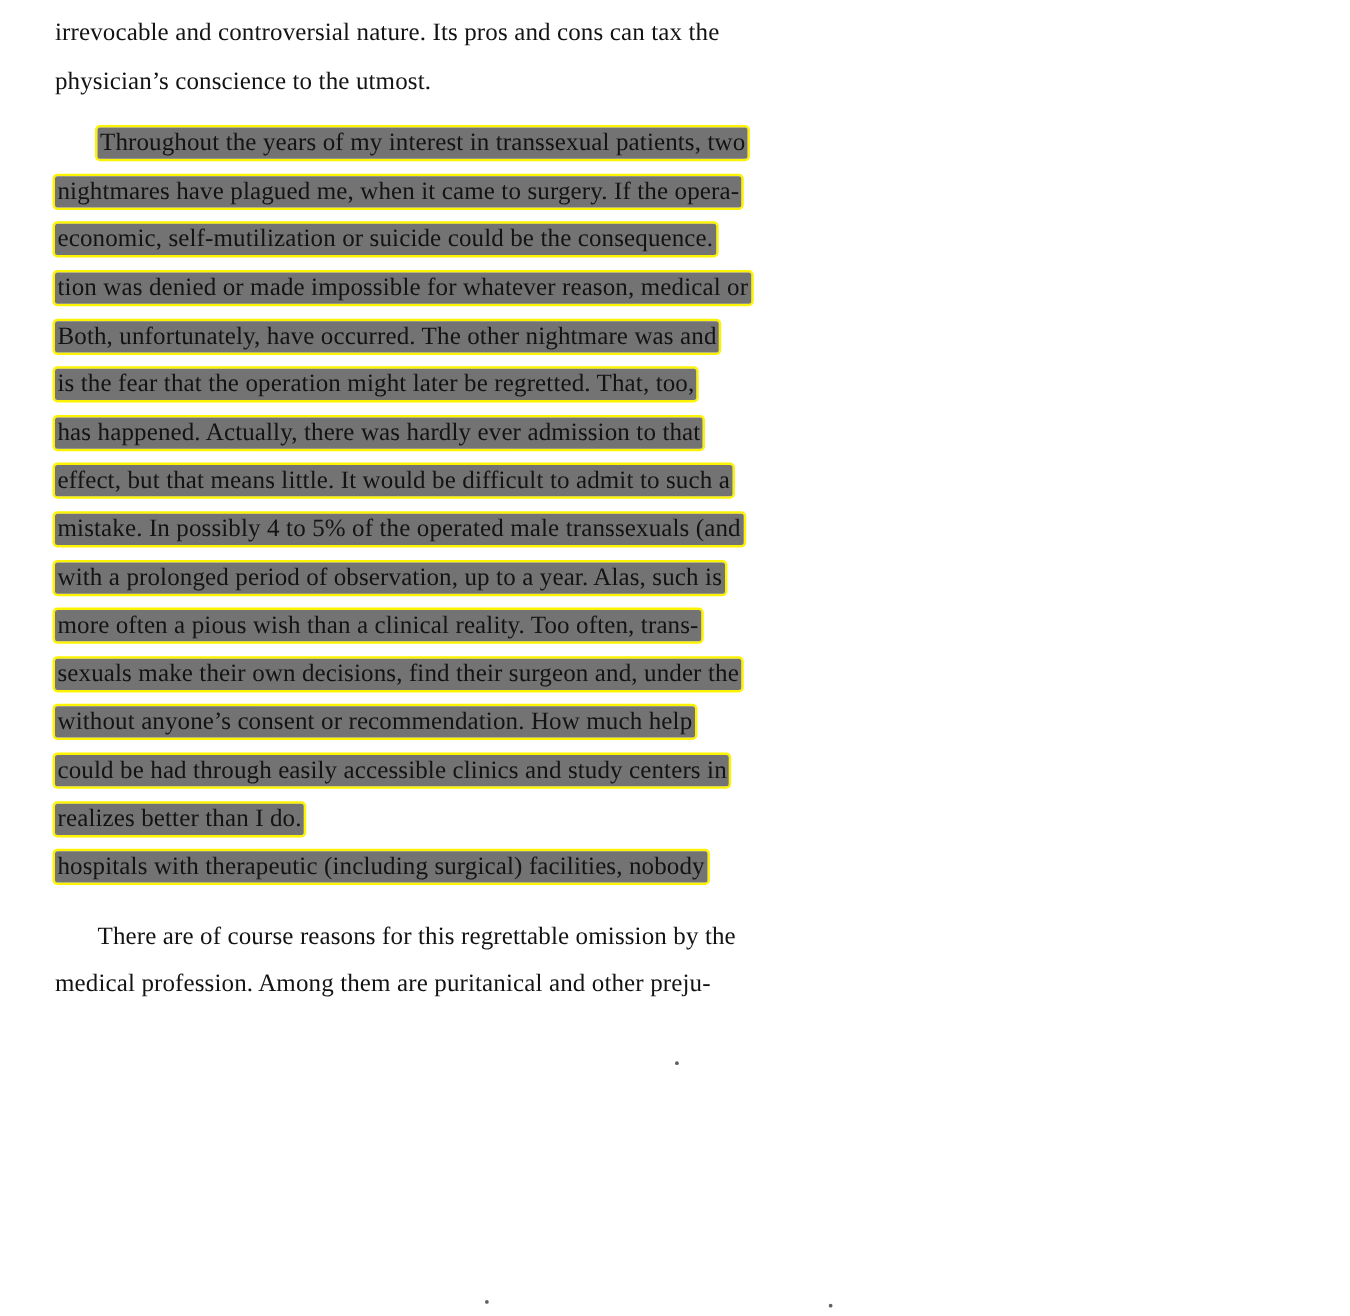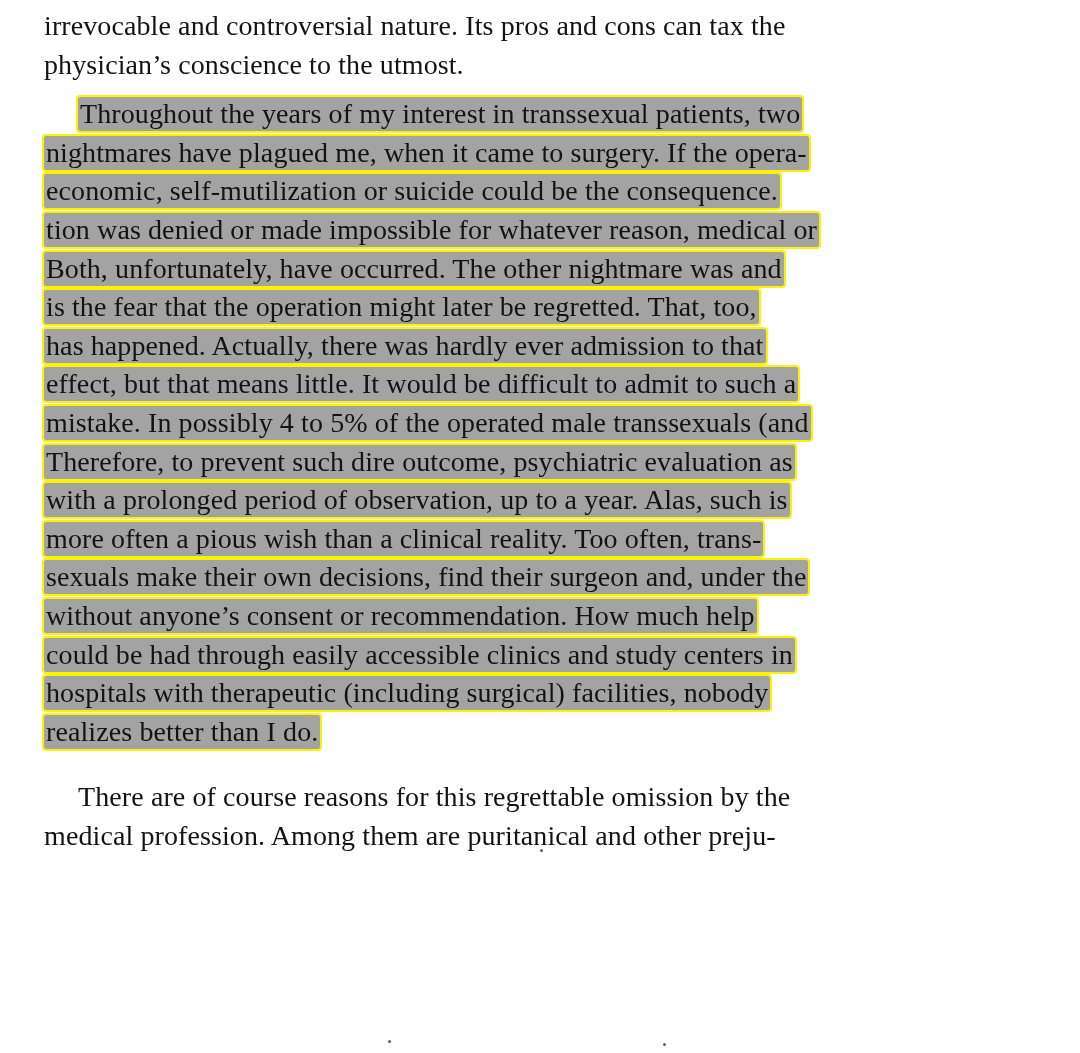--- a/index.html
+++ b/index.html
@@ -15,21 +15,21 @@
     color: #131313;
   }
   .page {
     position: relative;
     width: 1080px;
     height: 1053px;
     box-sizing: border-box;
     padding: 0 52px 0 44px;
   }
   .para {
-    font-size: 28px;
+    font-size: 20px;
     line-height: 38.6px;
     text-align: justify;
     text-justify: inter-word;
     letter-spacing: 0.1px;
     margin: 0;
   }
   
   .para-top {
     padding-top: 7px;
   }
@@ -39,31 +39,31 @@
   }
   
   .para-hl {
     margin-top: 11px;
   }
   .para-hl .line {
     display: block;
     white-space: nowrap;
   }
   .hl {
-    background: #a3a3a3;
+    background: #737373;
     box-shadow: 0 0 0 2px #fdf300;
     padding: 1px 2px 2px 2px;
     border-radius: 2px;
   }
   .indent {
     display: inline-block;
     width: 34px;
   }
   .para-bottom {
-    margin-top: 27px;
+    margin-top: 17px;
   }
   .para-bottom .line {
     display: block;
     white-space: nowrap;
   }
   
   .line.j {
     text-align: justify;
   }
   .line.j::after {
@@ -93,28 +93,27 @@
   <div class="para para-hl">
     <span class="line j"><span class="indent"></span><span class="hl">Throughout the years of my interest in transsexual patients, two</span></span>
     <span class="line j"><span class="hl">nightmares have plagued me, when it came to surgery. If the opera-</span></span>
     <span class="line j"><span class="hl">economic, self-mutilization or suicide could be the consequence.</span></span>
     <span class="line j"><span class="hl">tion was denied or made impossible for whatever reason, medical or</span></span>
     <span class="line j"><span class="hl">Both, unfortunately, have occurred. The other nightmare was and</span></span>
     <span class="line j"><span class="hl">is the fear that the operation might later be regretted. That, too,</span></span>
     <span class="line j"><span class="hl">has happened. Actually, there was hardly ever admission to that</span></span>
     <span class="line j"><span class="hl">effect, but that means little. It would be difficult to admit to such a</span></span>
     <span class="line j"><span class="hl">mistake. In possibly 4 to 5% of the operated male transsexuals (and</span></span>
-    <span class="line j"><span class="hl">Therefore, to prevent such dire outcome, psychiatric evaluation as</span></span>
     <span class="line j"><span class="hl">with a prolonged period of observation, up to a year. Alas, such is</span></span>
     <span class="line j"><span class="hl">more often a pious wish than a clinical reality. Too often, trans-</span></span>
     <span class="line j"><span class="hl">sexuals make their own decisions, find their surgeon and, under the</span></span>
     <span class="line j"><span class="hl">without anyone’s consent or recommendation. How much help</span></span>
     <span class="line j"><span class="hl">could be had through easily accessible clinics and study centers in</span></span>
+    <span class="line"><span class="hl">realizes better than I do.</span></span>
     <span class="line j"><span class="hl">hospitals with therapeutic (including surgical) facilities, nobody</span></span>
-    <span class="line"><span class="hl">realizes better than I do.</span></span>
   </div>
 
   <div class="para para-bottom">
     <span class="line j"><span class="indent"></span><span>There are of course reasons for this regrettable omission by the</span></span>
     <span class="line j">medical profession. Among them are puritanical and other preju-</span>
   </div>
 
   <span class="speck" style="left:540px; top:849px;"></span>
   <span class="speck" style="left:388px; top:1040px;"></span>
   <span class="speck" style="left:663px; top:1043px;"></span>

